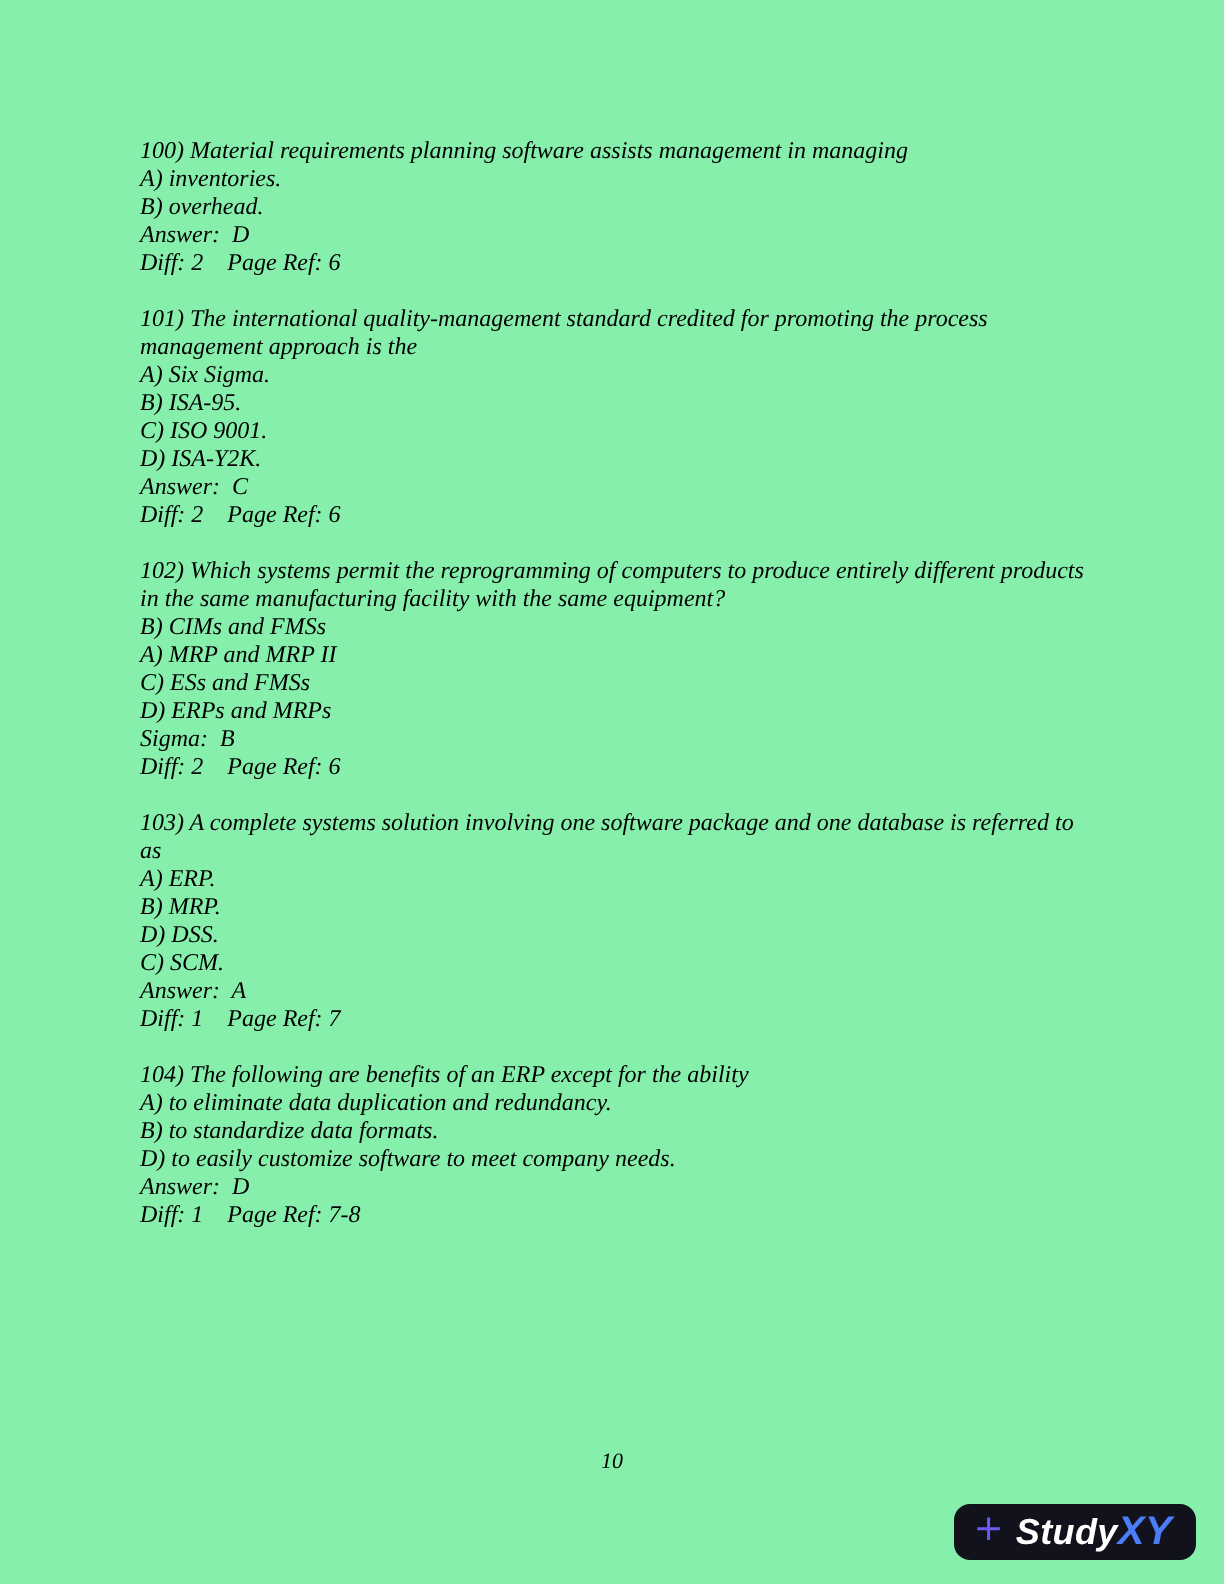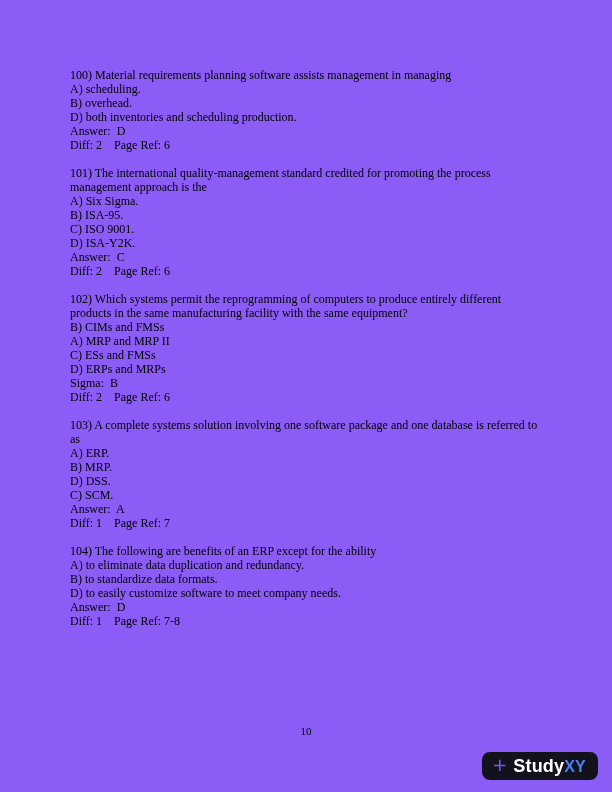--- a/index.html
+++ b/index.html
@@ -9,21 +9,22 @@
     height: 792px;
     position: relative;
     font-family: "Liberation Serif", serif;
     font-size: 12px;
     color: #000000;
     overflow: hidden;
   }
   .page {
     position: absolute;
     inset: 0;
-    background: #8b5cf6;
+    background: #86efac;
+    font-style: italic;
   }
   .content {
     position: absolute;
     top: 68px;
     left: 70px;
     width: 474px;
   }
   .question { margin-bottom: 14px; }
   .line {
     line-height: 14px;
@@ -61,36 +62,35 @@
   .brand .study {
     font-family: "Liberation Sans", sans-serif;
     font-weight: 700;
     font-size: 18px;
     color: #ffffff;
     letter-spacing: 0.2px;
   }
   .brand .xy {
     font-family: "Liberation Sans", sans-serif;
     font-weight: 700;
-    font-size: 16px;
+    font-size: 20px;
     color: #4a7df6;
     letter-spacing: 0.2px;
   }
 </style>
 </head>
 <body>
 
 <div class="page">
   <main class="content">
 
     <section class="question">
       <p class="line">100) Material requirements planning software assists management in managing</p>
-      <p class="line">A) scheduling.</p>
+      <p class="line">A) inventories.</p>
       <p class="line">B) overhead.</p>
-      <p class="line">D) both inventories and scheduling production.</p>
       <p class="line">Answer:  D</p>
       <p class="line">Diff: 2    Page Ref: 6</p>
     </section>
 
     <section class="question">
       <p class="line">101) The international quality-management standard credited for promoting the process management approach is the</p>
       <p class="line">A) Six Sigma.</p>
       <p class="line">B) ISA-95.</p>
       <p class="line">C) ISO 9001.</p>
       <p class="line">D) ISA-Y2K.</p>

